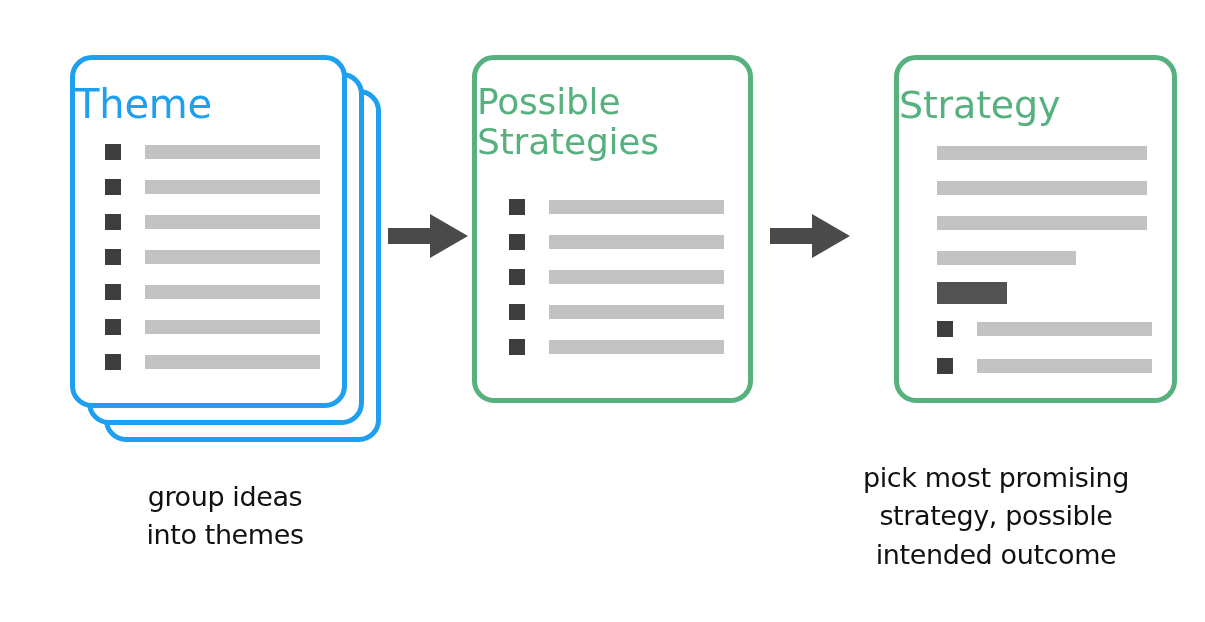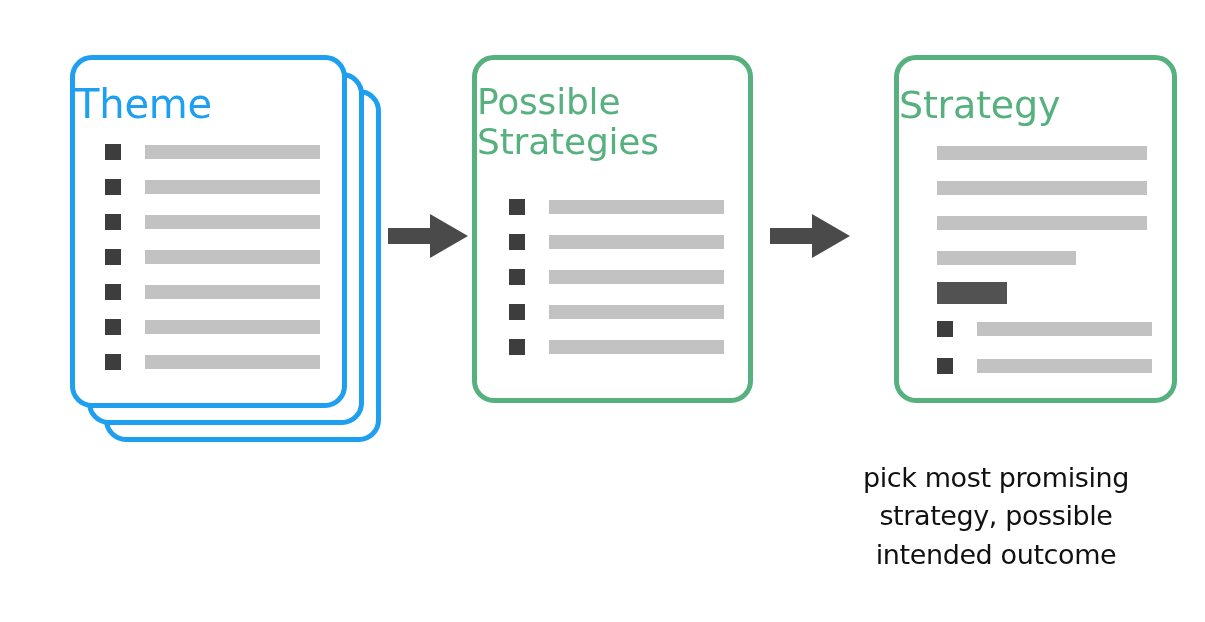--- a/index.html
+++ b/index.html
@@ -200,19 +200,21 @@
     <div class="row" style="left:38px; top:261px; width:215px;">
       <span class="bullet"></span>
       <span class="bar" style="width:175px; margin-left:24px;"></span>
     </div>
     <div class="row" style="left:38px; top:298px; width:215px;">
       <span class="bullet"></span>
       <span class="bar" style="width:175px; margin-left:24px;"></span>
     </div>
   </div>
 
+  <div class="caption" style="left:80px; top:478px; width:290px;">group ideas
+into themes</div>
 
 
   <div class="caption" style="left:838px; top:459px; width:316px;">pick most  promising
 strategy, possible
 intended outcome</div>
 
 </div>
 
 </body></html>

